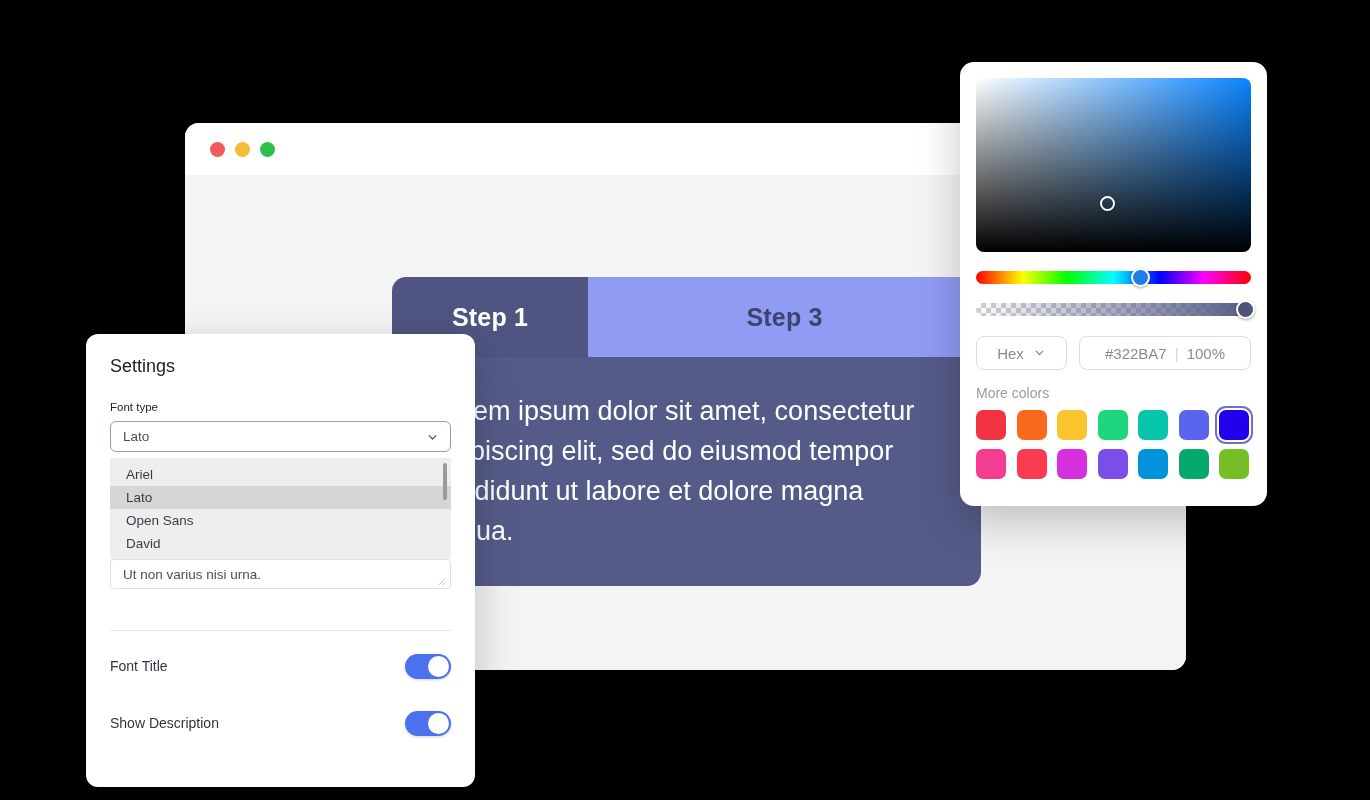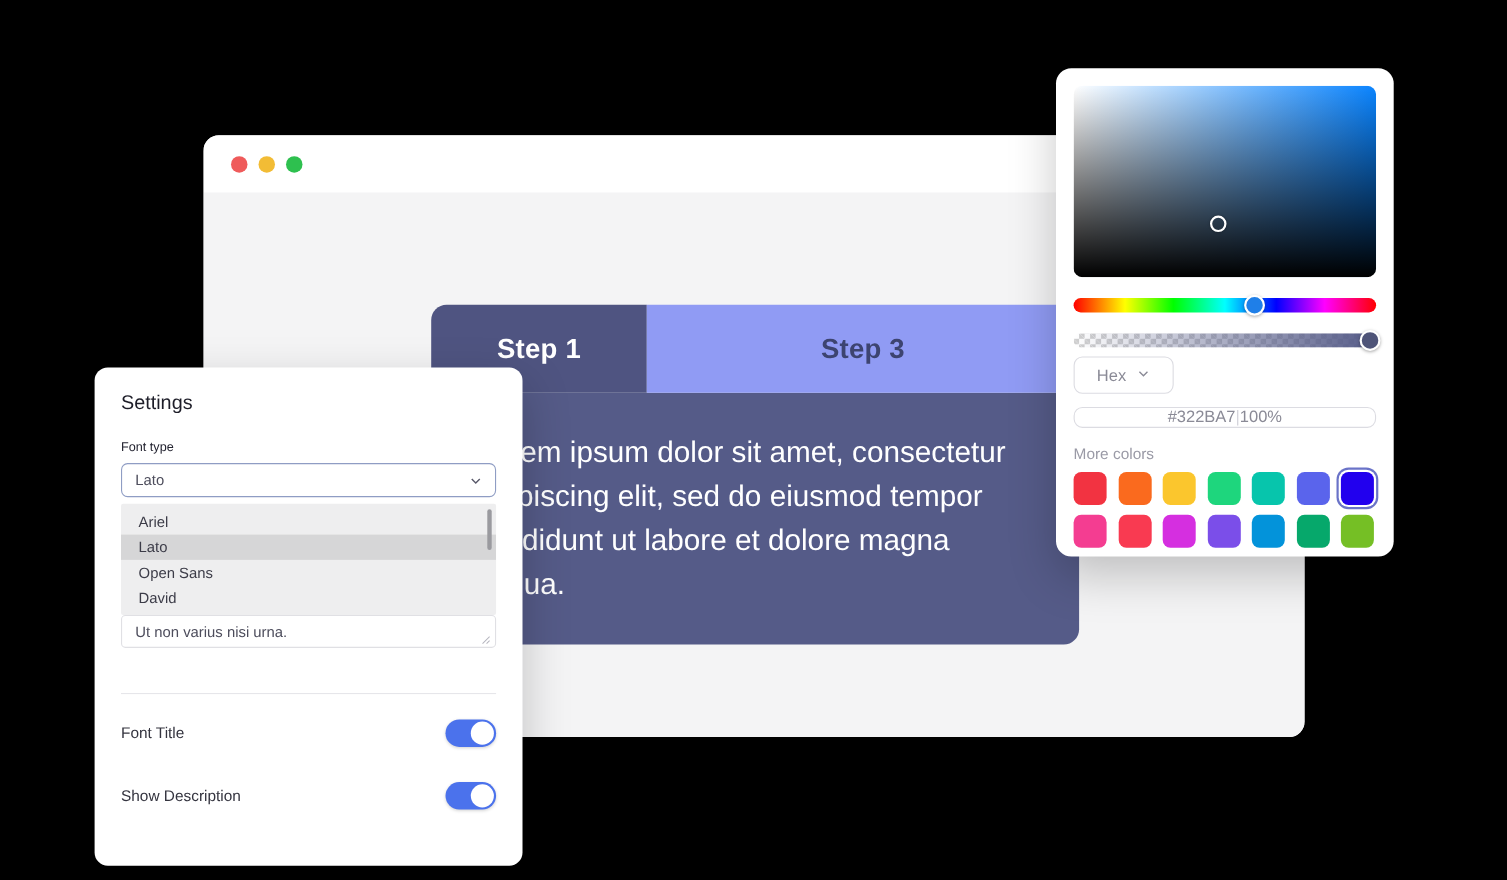--- a/index.html
+++ b/index.html
@@ -260,39 +260,39 @@
     right: -4px; top: -3px;
     width: 19px; height: 19px;
     border-radius: 50%;
     background: #4e5478;
     border: 2.5px solid #fff;
     box-shadow: 0 1px 3px rgba(0,0,0,0.35);
   }
   .picker-inputs {
     display: flex;
     gap: 12px;
-    margin-top: 8px;
-    flex-direction: column;
+    margin-top: 20px;
   }
   .hex-mode {
     width: 91px; height: 34px;
     border: 1px solid #dcdce2;
     border-radius: 8px;
     display: flex; align-items: center; justify-content: center;
     gap: 9px;
     font-size: 15px;
     color: #8a8a96;
   }
   .hex-value {
     flex: 1; height: 34px;
     border: 1px solid #dcdce2;
     border-radius: 8px;
     display: flex; align-items: center; justify-content: center;
     font-size: 15px;
     color: #8a8a96;
+    gap: 8px;
   }
   .hex-sep { color: #d5d5dc; }
   .more-colors-label {
     margin-top: 15px;
     font-size: 14px;
     color: #9a9aa6;
   }
   .swatch-grid {
     margin-top: 9px;
     display: grid;

